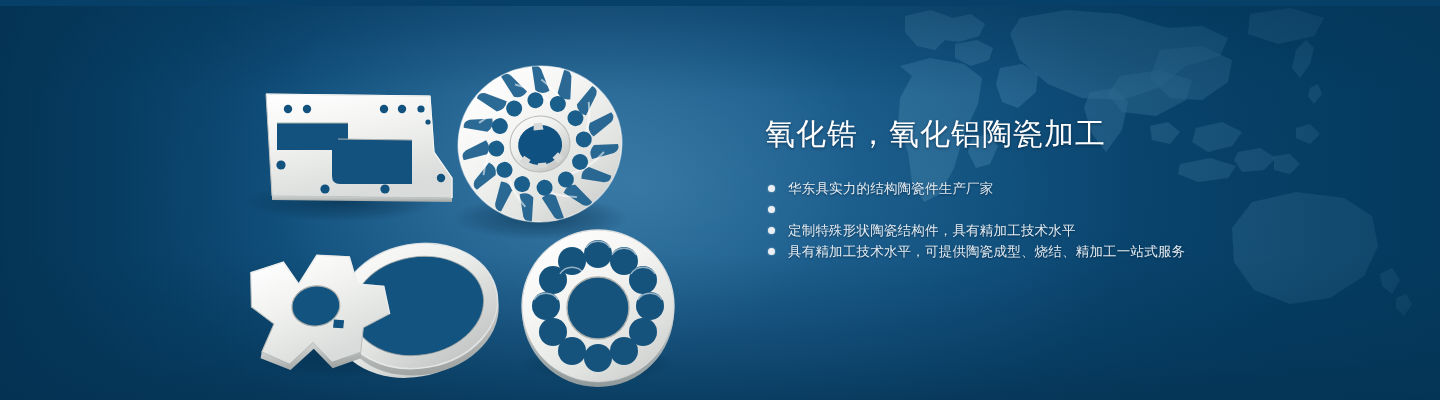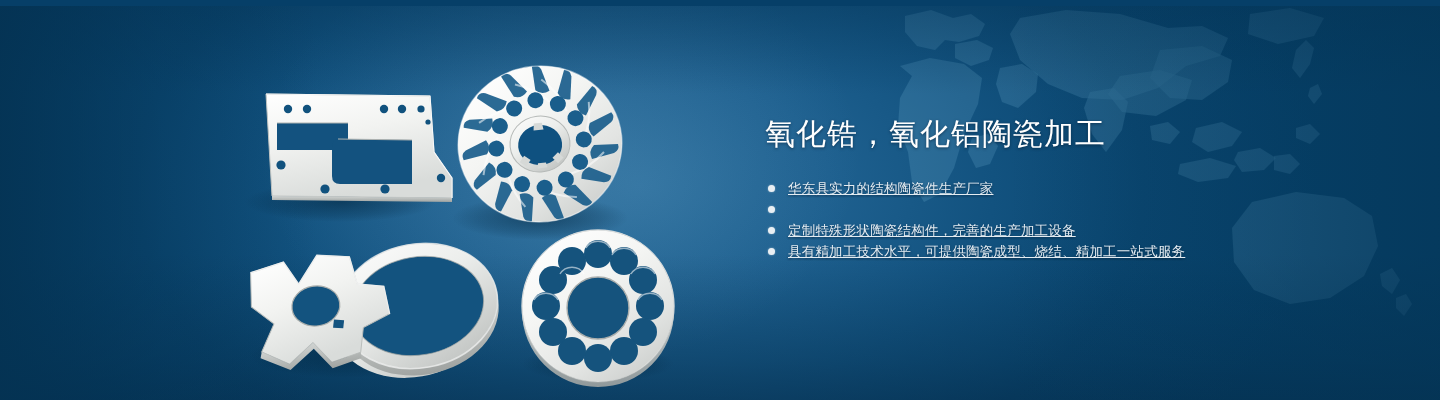--- a/index.html
+++ b/index.html
@@ -89,21 +89,20 @@
     margin-right:13px;
     box-shadow:0 0 2px rgba(255,255,255,.5);
   }
   .btext{
     color:#e4ecf2;
     font-size:13.5px;
     line-height:21px;
     letter-spacing:.2px;
     white-space:nowrap;
     text-shadow:0 1px 2px rgba(0,18,36,.5);
-    text-decoration:underline;
   }
 </style>
 </head>
 <body>
 
 <div class="banner">
 
   <div class="bg-base"></div>
 
   <svg class="bg-map" width="1440" height="400" viewBox="0 0 1440 400" preserveAspectRatio="none">
@@ -339,21 +338,21 @@
     <ul class="bullets">
       <li class="bullet">
         <span class="dot"></span>
         <span class="btext">华东具实力的结构陶瓷件生产厂家</span>
       </li>
       <li class="bullet">
         <span class="dot"></span>
       </li>
       <li class="bullet">
         <span class="dot"></span>
-        <span class="btext">定制特殊形状陶瓷结构件，完善的生产加工设备</span>
+        <span class="btext">定制特殊形状陶瓷结构件，具有精加工技术水平</span>
       </li>
       <li class="bullet">
         <span class="dot"></span>
         <span class="btext">具有精加工技术水平，可提供陶瓷成型、烧结、精加工一站式服务</span>
       </li>
     </ul>
 
   </div>
 </div>
 

